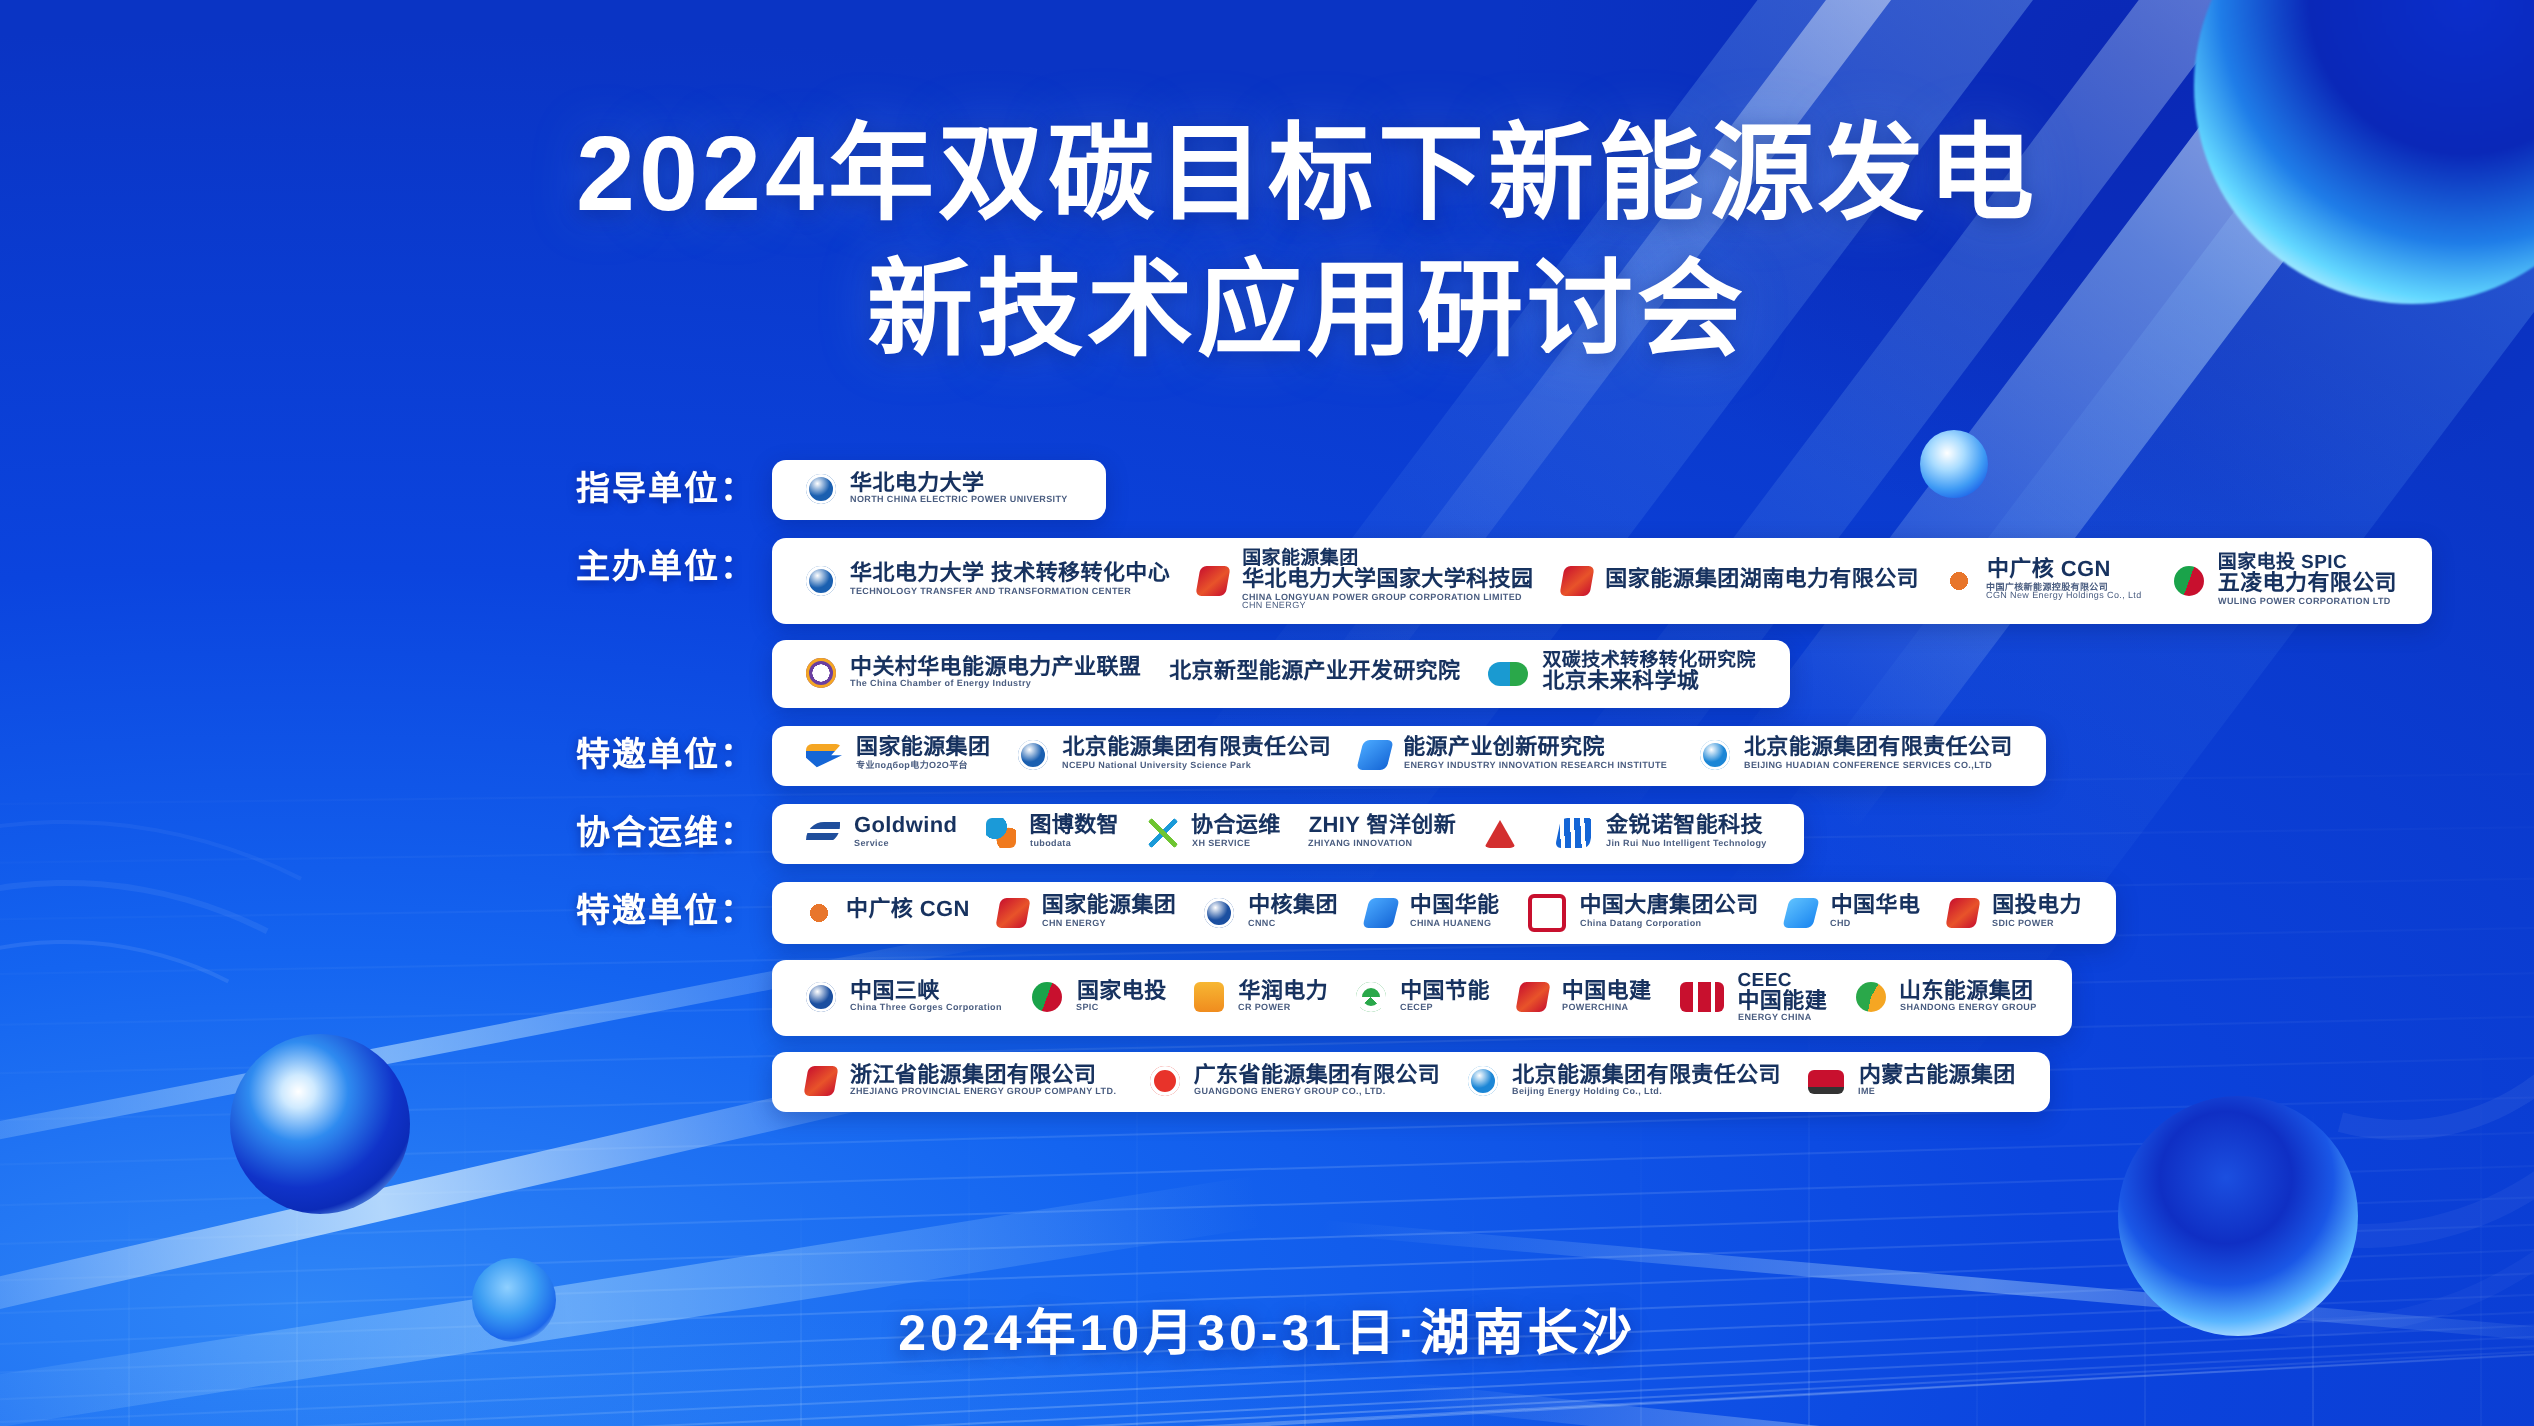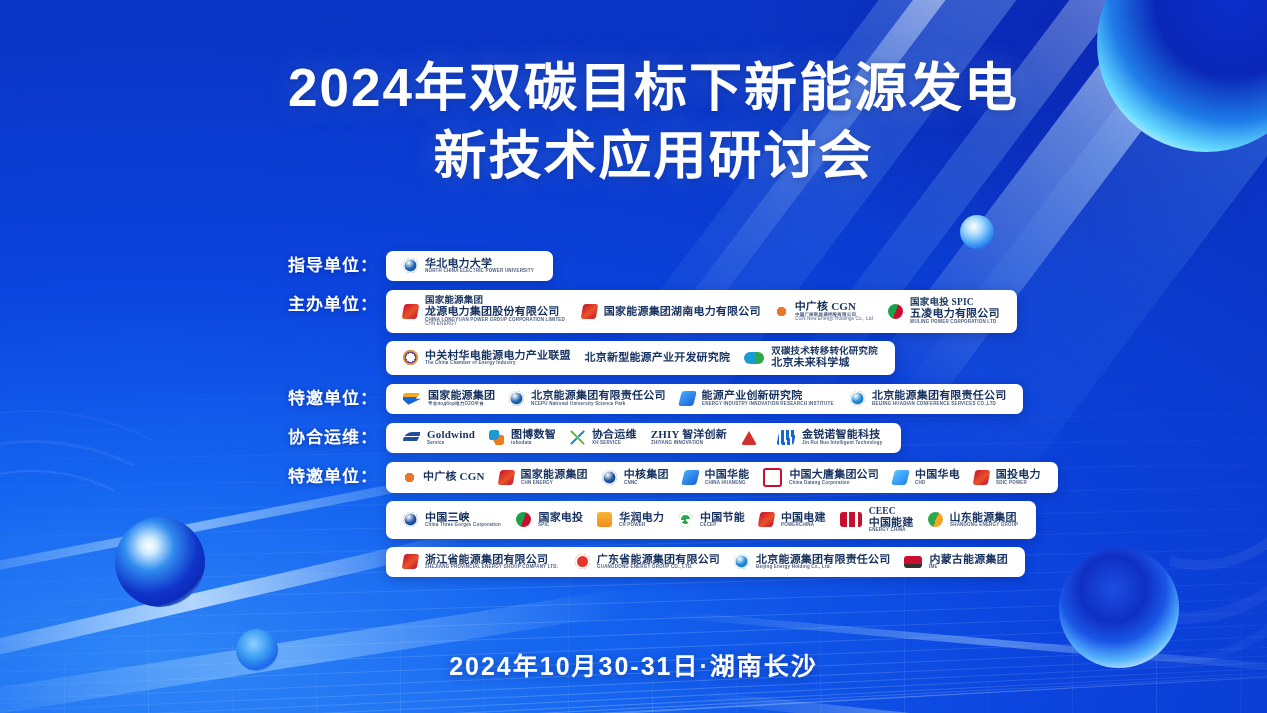--- a/index.html
+++ b/index.html
@@ -82,21 +82,21 @@
     color:#ffffff;font-weight:bold;letter-spacing:2px;
     font-family:"Liberation Sans","DejaVu Sans",sans-serif;
     text-shadow:0 2px 10px rgba(3,25,120,.45),0 0 26px rgba(120,190,255,.35);
     line-height:1.14;
     padding-left:40px;
   }
   .t1{font-size:53px;}
   .t2{font-size:53px;margin-top:8px;}
 
   
-  .credits{position:absolute;left:0;top:251px;width:100%;}
+  .credits{position:absolute;left:0;top:230px;width:100%;}
   .crow{display:flex;align-items:flex-start;margin-bottom:9px;}
   .clabel{
     width:378px;text-align:right;padding-right:8px;
     color:#ffffff;font-size:17px;font-weight:bold;letter-spacing:1px;
     line-height:30px;white-space:nowrap;
     text-shadow:0 1px 5px rgba(3,25,120,.55);
   }
   .cstack{display:flex;flex-direction:column;gap:8px;}
   .card{
     background:#ffffff;border-radius:7px;
@@ -104,21 +104,21 @@
     display:flex;align-items:center;
     padding:4px 10px;height:auto;min-height:22px;
     align-self:flex-start;
   }
   .logo{display:flex;align-items:center;gap:4px;padding:2px 7px;white-space:nowrap;}
   .mark{
     flex:0 0 auto;display:inline-block;border-radius:3px;
   }
   .mark.circle{border-radius:50%;}
   .txtcol{display:flex;flex-direction:column;justify-content:center;line-height:1.05;}
-  .cn{font-size:9.5px;font-weight:bold;color:#17325f;white-space:nowrap;letter-spacing:.2px;font-family:Liberation Serif, serif;}
+  .cn{font-size:9.5px;font-weight:bold;color:#17325f;white-space:nowrap;letter-spacing:.2px;}
   .cn.big{font-size:11px;}
   .en{font-size:4.6px;color:#4a5d80;white-space:nowrap;letter-spacing:.2px;transform:scale(.98);transform-origin:left center;}
   .en.b{font-weight:bold;}
 
   
   .footer{
     position:absolute;left:0;top:646px;width:100%;text-align:center;
     color:#ffffff;font-size:25px;font-weight:bold;letter-spacing:2px;
     text-shadow:0 2px 9px rgba(3,25,120,.5);
   }
@@ -221,24 +221,31 @@
               </div>
             </div>
           </div>
         </div>
       </div>
       <div class="crow">
         <div class="clabel">主办单位：</div>
         <div class="cstack">
           <div class="card">
             <div class="logo">
+              <span class="mark circle" style="width: 15px; height: 15px; margin-right: 3px; background: radial-gradient(circle at 38% 32%, rgb(255, 255, 255) 0%, rgb(26, 95, 176) 45%, rgb(26, 95, 176) 100%); box-shadow: rgb(255, 255, 255) 0px 0px 0px 1.5px inset;"></span>
+              <div class="txtcol">
+                <div class="cn big">华北电力大学 技术转移转化中心</div>
+                <div class="en b">TECHNOLOGY TRANSFER AND TRANSFORMATION CENTER</div>
+              </div>
+            </div>
+            <div class="logo">
               <span class="mark" style="width: 15px; height: 15px; margin-right: 3px; background: linear-gradient(135deg, rgb(200, 16, 46) 0%, rgb(232, 83, 42) 55%, rgb(200, 16, 46) 100%); transform: skewX(-10deg);"></span>
               <div class="txtcol">
                 <div class="cn">国家能源集团</div>
-                <div class="cn big">龙源电力集团股份有限公司</div>
+                <div class="cn big">华北电力大学国家大学科技园</div>
                 <div class="en b">CHINA LONGYUAN POWER GROUP CORPORATION LIMITED</div>
                 <div class="en">CHN ENERGY</div>
               </div>
             </div>
             <div class="logo">
               <span class="mark" style="width: 15px; height: 15px; margin-right: 3px; background: linear-gradient(135deg, rgb(200, 16, 46) 0%, rgb(232, 83, 42) 55%, rgb(200, 16, 46) 100%); transform: skewX(-10deg);"></span>
               <div class="txtcol">
                 <div class="cn big">国家能源集团湖南电力有限公司</div>
               </div>
             </div>

